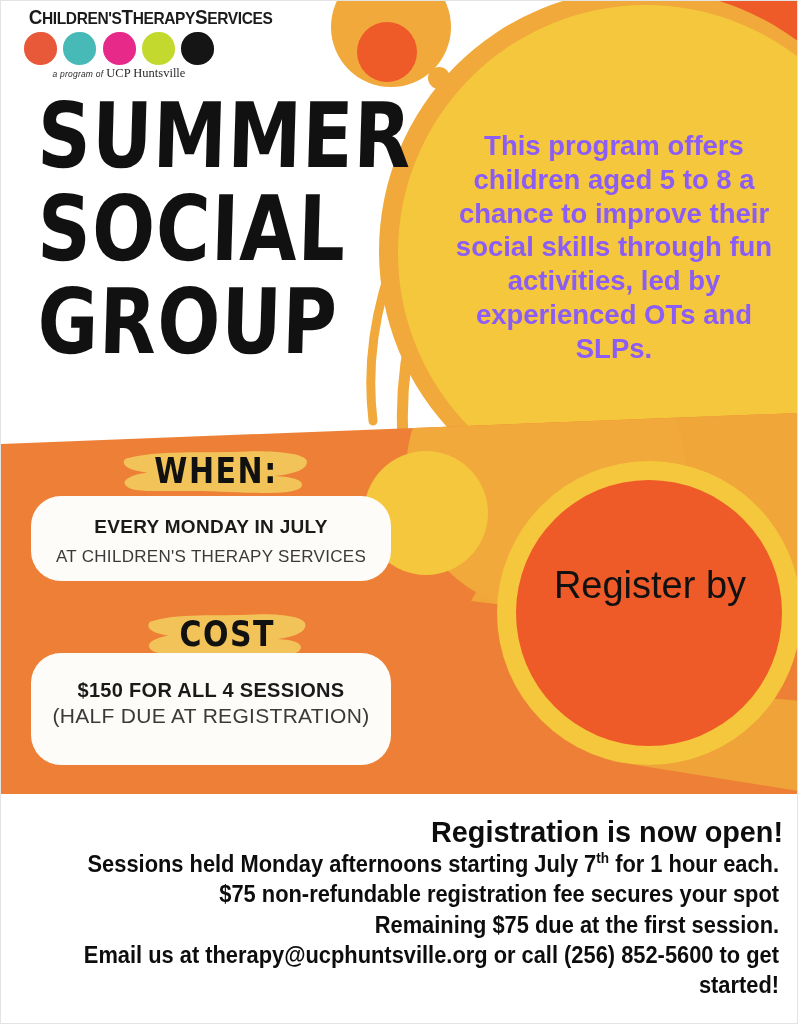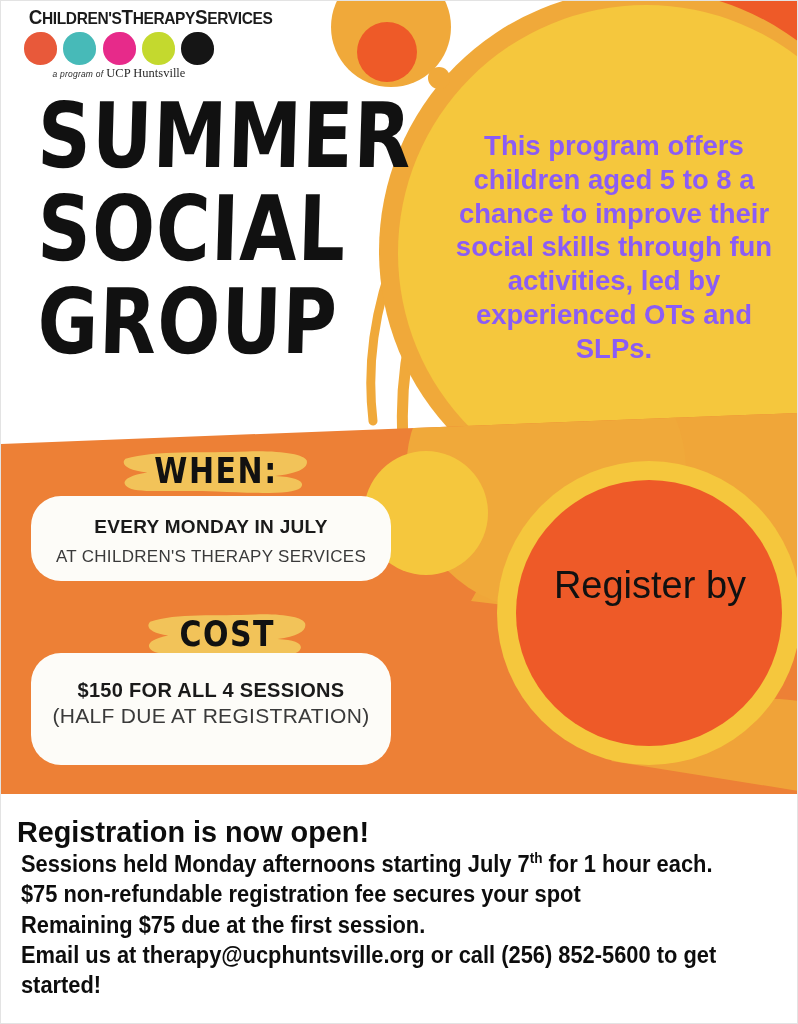--- a/index.html
+++ b/index.html
@@ -156,21 +156,21 @@
   #card-when .l2{font-size:17px;margin-top:9px;}
 
   #card-cost{left:30px;top:652px;width:360px;height:112px;padding-top:26px;}
   #card-cost .l1{font-size:20px;}
   #card-cost .l2{font-size:21px;margin-top:2px;}
 
   
   .footer{
     position:absolute;left:0;top:797px;width:798px;height:227px;
     background:#ffffff;
-    text-align:left;
+    text-align:right;
     font-family:"Liberation Sans Narrow","Liberation Sans",sans-serif;
     color:#0d0d0d;
   }
   .footer .headline{
     font-weight:700;font-size:30px;margin-top:17px;letter-spacing:0px;
     transform:scaleX(0.96);
   }
   .footer .line{
     font-weight:700;font-size:23px;line-height:1.32;
     transform:scaleX(0.95);

